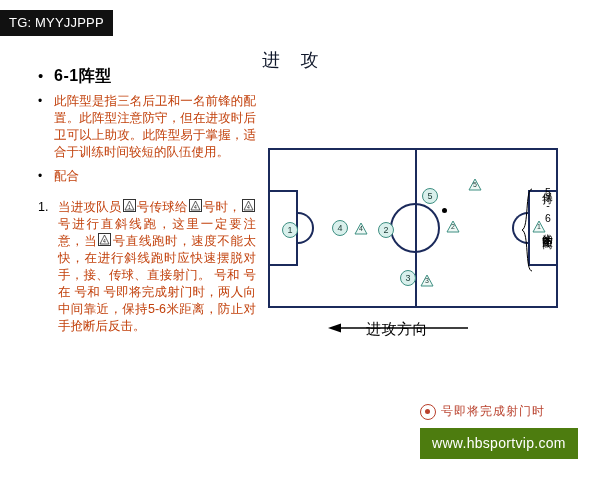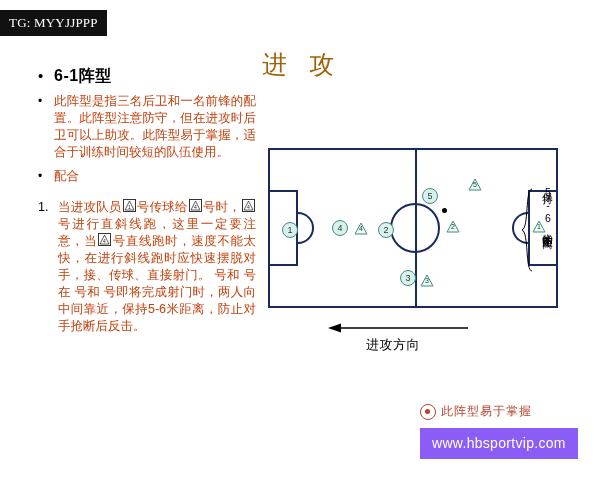--- a/index.html
+++ b/index.html
@@ -24,29 +24,29 @@
   .tg-badge {
     position: absolute;
     left: 0;
     top: 10px;
     background: #111111;
     color: #ffffff;
     font-size: 13px;
     line-height: 1;
     padding: 6px 9px 7px 9px;
     letter-spacing: 0.2px;
-    font-family: Liberation Serif, serif;
+    font-family: Liberation Sans, sans-serif;
   }
   
   .title {
     position: absolute;
     left: 262px;
     top: 48px;
-    font-size: 25px;
-    color: #a16207;
+    font-size: 18px;
+    color: #0f172a;
     font-family: "Liberation Serif", serif;
     letter-spacing: 8px;
     font-weight: normal;
   }
   
   .text-col {
     position: absolute;
     left: 38px;
     top: 66px;
     width: 218px;
@@ -225,22 +225,22 @@
   .dir-arrow {
     position: absolute;
     left: 60px;
     top: 172px;
     width: 140px;
     height: 12px;
   }
   .dir-label {
     position: absolute;
     left: 98px;
-    top: 188px;
-    font-size: 13px;
+    top: 172px;
+    font-size: 15px;
     color: #000;
     letter-spacing: 0.5px;
   }
   
   .wm-logo {
     position: absolute;
     left: 420px;
     top: 403px;
     display: flex;
     align-items: center;
@@ -264,21 +264,21 @@
   }
   .wm-logo-txt {
     font-size: 12px;
     color: #b9402c;
     letter-spacing: 1px;
   }
   .wm-url {
     position: absolute;
     left: 420px;
     top: 428px;
-    background: #8b5cf6;
+    background: #4d7c0f;
     color: #ffffff;
     font-size: 14px;
     padding: 7px 12px 8px 12px;
     letter-spacing: 0.3px;
     font-family: "Liberation Sans", sans-serif;
   }
 </style>
 </head>
 <body>
 
@@ -384,17 +384,17 @@
       <svg width="140" height="12" viewBox="0 0 140 12">
         <line x1="12" y1="6" x2="140" y2="6" stroke="#000" stroke-width="1.6"></line>
         <polygon points="0,6 13,1.5 13,10.5" fill="#000"></polygon>
       </svg>
     </div>
     <div class="dir-label">进攻方向</div>
   </div>
 
   <div class="wm-logo">
     <span class="ball-ico"></span>
-    <span class="wm-logo-txt">此阵型易于掌握</span>
+    <span class="wm-logo-txt">号即将完成射门时</span>
   </div>
   <div class="wm-url">www.hbsportvip.com</div>
 
 </div>
 
 </body></html>

